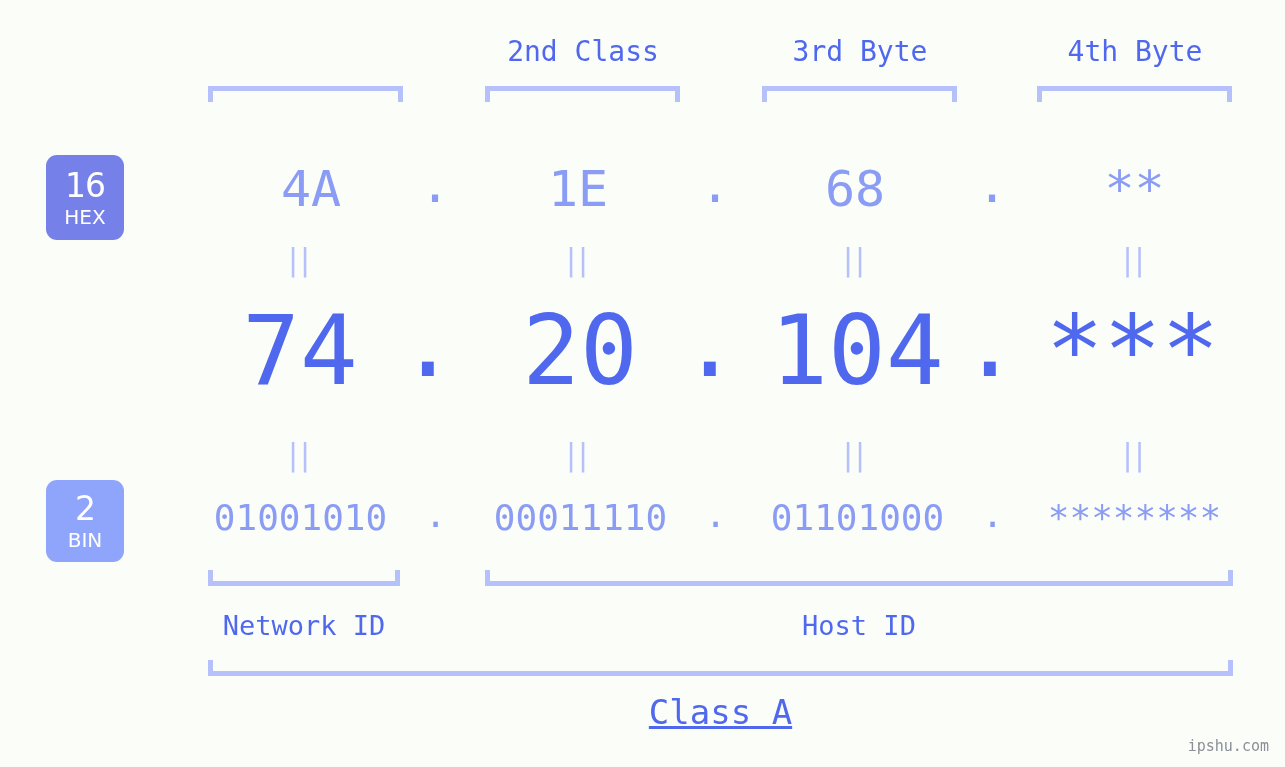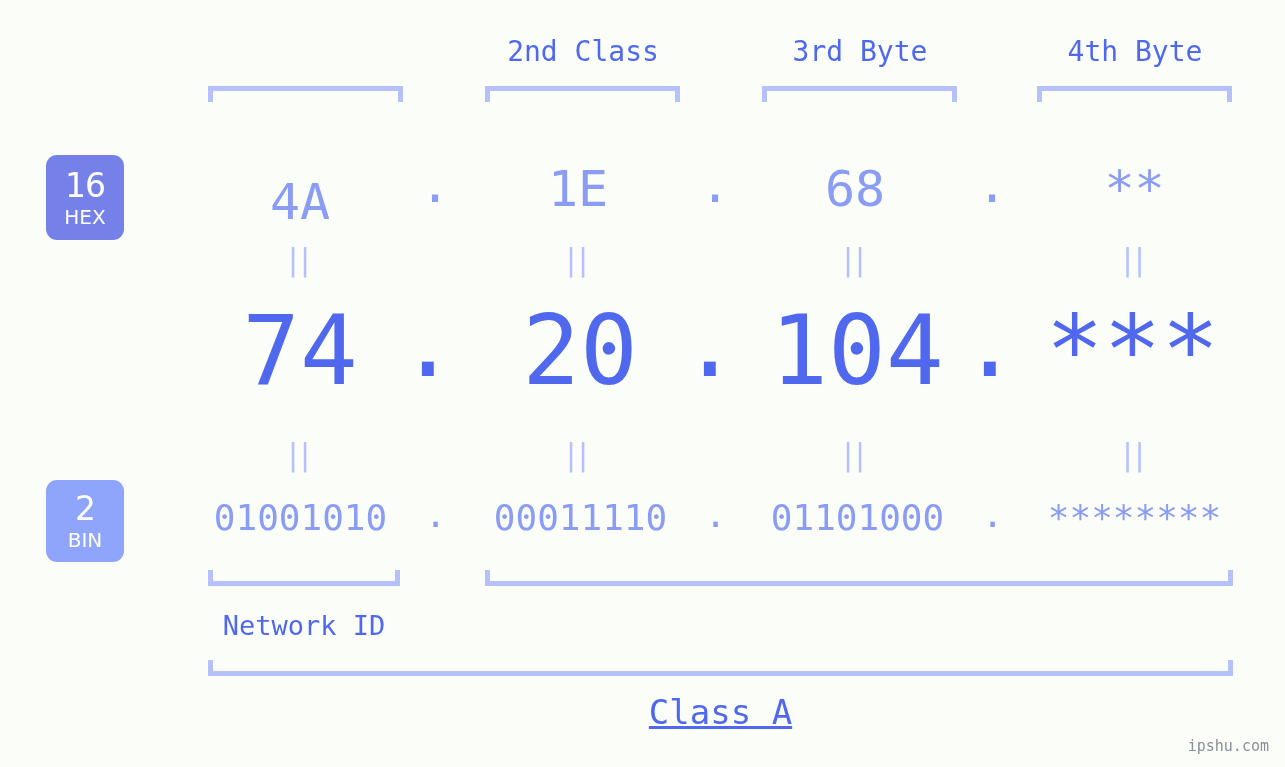--- a/index.html
+++ b/index.html
@@ -146,21 +146,21 @@
   <div class="bracket-down" style="left:485px;top:86px;width:195px;"></div>
   <div class="bracket-down" style="left:762px;top:86px;width:195px;"></div>
   <div class="bracket-down" style="left:1037px;top:86px;width:195px;"></div>
 
   <div class="badge" style="top:155px;height:85px;background:#7580e8;">
     <span class="num">16</span>
     <span class="nm">HEX</span>
   </div>
 
   <div class="row-hex">
-    <div class="value-cell" style="left:205px;top:160px;width:190px;margin-top:13px;">4A</div>
+    <div class="value-cell" style="left:216px;top:160px;width:190px;">4A</div>
     <div class="dot" style="left:395px;top:160px;width:80px;">.</div>
 
     <div class="value-cell" style="left:483px;top:160px;width:190px;">1E</div>
     <div class="dot" style="left:675px;top:160px;width:80px;">.</div>
 
     <div class="value-cell" style="left:760px;top:160px;width:190px;">68</div>
     <div class="dot" style="left:952px;top:160px;width:80px;">.</div>
 
     <div class="value-cell" style="left:1037px;top:160px;width:195px;">**</div>
   </div>
@@ -204,19 +204,20 @@
     <div class="value-cell" style="left:755px;top:497px;width:205px;">01101000</div>
     <div class="dot" style="left:955px;top:497px;width:75px;">.</div>
 
     <div class="value-cell" style="left:1032px;top:497px;width:205px;">********</div>
   </div>
 
   <div class="bracket-up" style="left:208px;top:570px;width:192px;"></div>
   <div class="bracket-up" style="left:485px;top:570px;width:748px;"></div>
 
   <div class="caption" style="left:208px;top:610px;width:192px;">Network ID</div>
+  <div class="caption" style="left:485px;top:610px;width:748px;">Host ID</div>
 
   <div class="bracket-up" style="left:208px;top:660px;width:1025px;"></div>
   <div class="caption big" style="left:208px;top:692px;width:1025px;text-decoration:underline;">Class A</div>
 
   <div class="watermark">ipshu.com</div>
 
 </div>
 
 </body></html>

